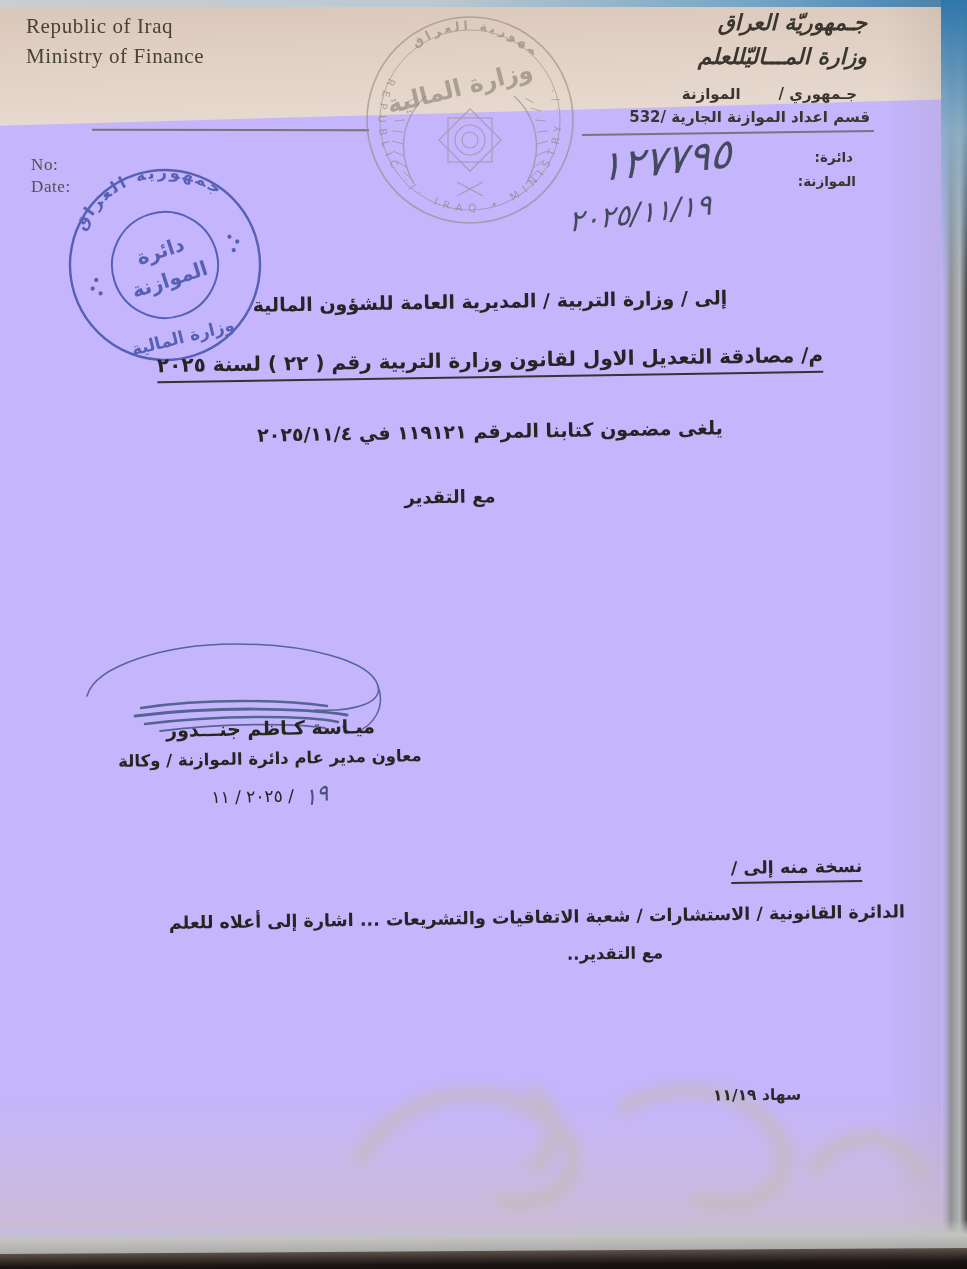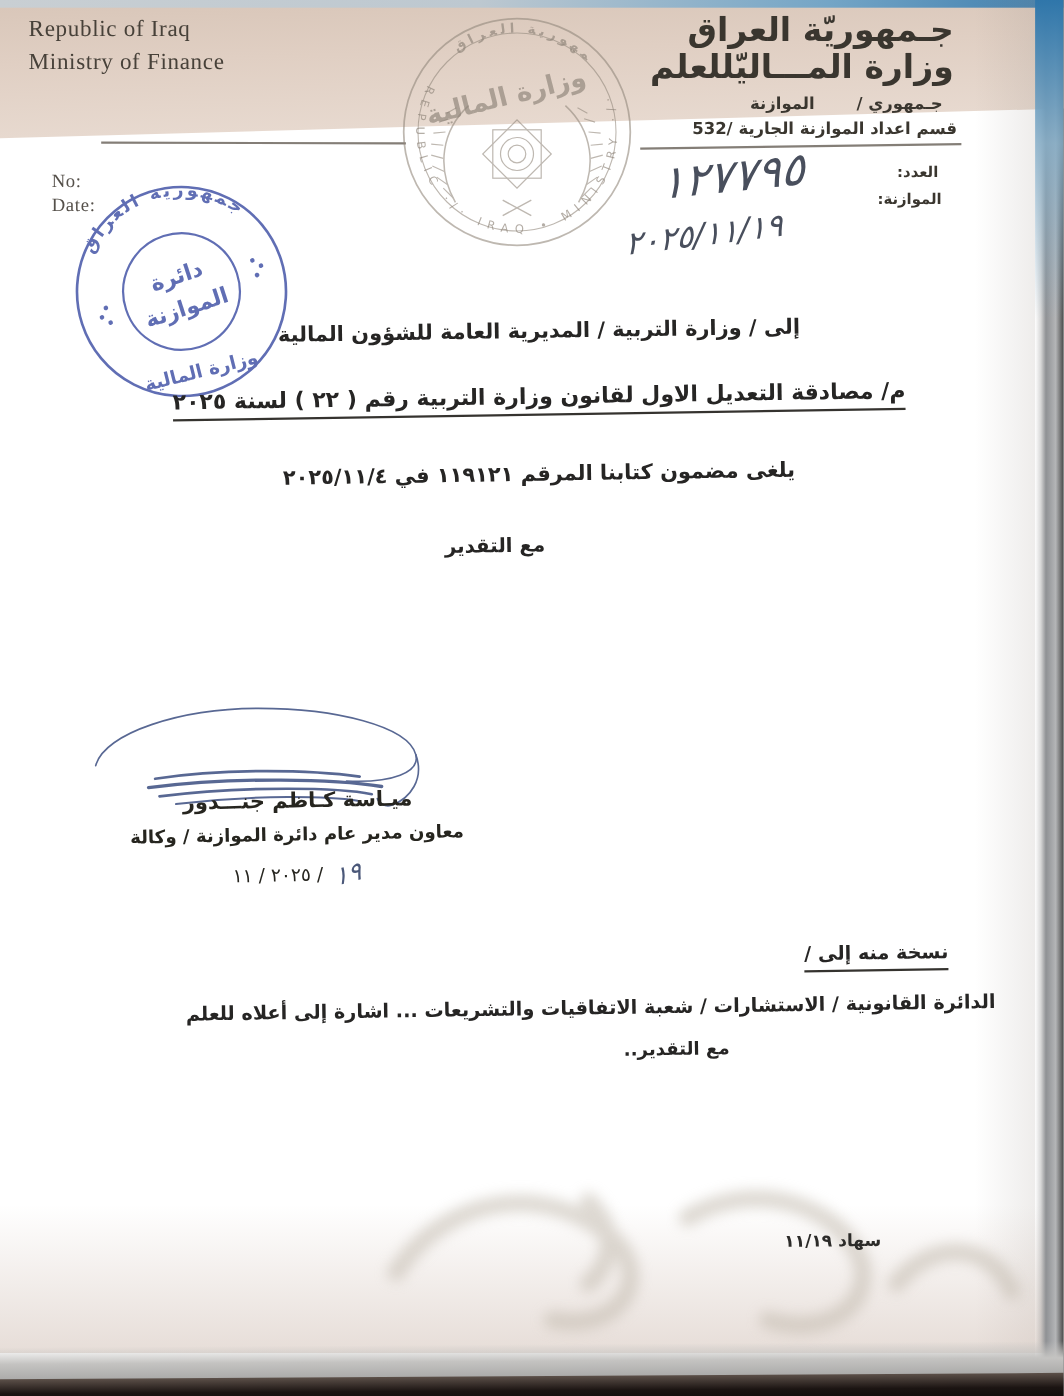--- a/index.html
+++ b/index.html
@@ -1,17 +1,17 @@
 <!DOCTYPE html>
 <html><head>
 <meta charset="utf-8">
 <style>
   html,body{margin:0;padding:0;}
   body{width:967px;height:1269px;overflow:hidden;background:#111;}
-  .page{position:relative;width:967px;height:1269px;background:#ffffff;overflow:hidden;
+  .page{position:relative;width:967px;height:1269px;background:#c4b5fd;overflow:hidden;
         font-family:"DejaVu Sans",sans-serif;}
   .abs{position:absolute;}
   
   .bg-top-band{left:-25px;top:-38px;width:1030px;height:150px;
     background:linear-gradient(#d5c2b4,#e0cfc3 55%,#e7d9cf);
     transform:rotate(-1.6deg);}
   .bg-top-strip{left:0;top:0;width:967px;height:7px;
     background:linear-gradient(90deg,#c9cfd3,#bdc8d0 45%,#74a5c6 78%,#3c7dad);}
   .bg-right-strip{right:0;top:0;width:26px;height:1269px;
     background:linear-gradient(90deg,rgba(180,178,175,0) 0%,rgba(140,140,140,.35) 20%,#8f9194 38%,#b4b5b7 72%,#474747 100%);}
@@ -28,21 +28,21 @@
   .ghost-svg{left:330px;top:1062px;filter:blur(6px);opacity:.55;}
   
   .rule{background:#6f675f;height:2px;opacity:.85;}
   .rule-left{left:92px;top:129px;width:277px;transform:rotate(.15deg);}
   .rule-right{left:582px;top:132px;width:292px;transform:rotate(-.8deg);}
   
   .en{font-family:"Liberation Serif",serif;color:#474139;letter-spacing:.6px;}
   .en-big{font-size:21px;}
   .en-sm{font-size:17px;color:#55504a;}
   .ar{direction:rtl;font-weight:700;color:#2d2b28;white-space:nowrap;}
-  .ar-head{font-size:30px;color:#3a362f;}
+  .ar-head{font-size:22px;color:#3a362f;font-style:italic;}
   .ar-sub{font-size:15px;color:#3a362f;}
   .ar-label{font-size:13.5px;color:#3a362f;}
   .body-line{left:70px;width:840px;text-align:center;color:#262524;transform:rotate(-.9deg);}
   .underline-span{border-bottom:2px solid #35332f;padding-bottom:4px;}
   .hw{font-style:italic;color:#3a4150;opacity:.92;white-space:nowrap;}
   .hw-number{font-size:41px;letter-spacing:11px;transform:rotate(-6deg) skewX(-6deg);}
   .hw-date{font-size:29px;letter-spacing:5px;transform:rotate(-7deg) skewX(-6deg);}
   .sig-center{text-align:center;transform:rotate(-1.1deg);color:#26251f;}
   .sig-date-row{display:flex;justify-content:center;align-items:center;gap:10px;direction:ltr;}
   .hw-day{font-size:23px;transform:rotate(-14deg) skewX(-10deg);color:#3c4a6e;font-weight:400;}
@@ -61,31 +61,31 @@
     <g fill="none" stroke="#c3bbaf" stroke-width="16" stroke-linecap="round">
       <path d="M 30 95 C 75 25 165 12 225 62 C 265 98 235 150 172 138"></path>
       <path d="M 295 45 C 355 10 430 32 452 82 C 466 124 420 155 368 138"></path>
       <path d="M 485 105 C 520 62 572 70 590 112"></path>
       <path d="M 205 30 C 230 55 228 85 205 105"></path>
     </g>
   </svg>
 
   <div class="abs en en-big" style="left:26px;top:14px;">Republic of Iraq</div>
   <div class="abs en en-big" style="left:26px;top:44px;">Ministry of Finance</div>
-  <div class="abs en en-sm" style="left:31px;top:155px;margin-left:16px;">No:</div>
-  <div class="abs en en-sm" style="left:47px;top:177px;text-align:right;">Date:</div>
+  <div class="abs en en-sm" style="left:31px;top:155px;">No:</div>
+  <div class="abs en en-sm" style="left:31px;top:177px;text-align:right;">Date:</div>
 
   <div class="abs ar ar-head" style="right:100px;top:10px;">جـمهوريّة العراق</div>
   <div class="abs ar ar-head" style="right:100px;top:44px;">وزارة المـــاليّللعلم</div>
   <div class="abs ar ar-sub" style="right:110px;top:85px;display:flex;gap:38px;">
     <span>جـمهوري /</span>
     <span>الموازنة</span>
   </div>
   <div class="abs ar ar-sub" style="right:97px;top:108px;">قسم اعداد الموازنة الجارية /532</div>
-  <div class="abs ar ar-label" style="right:114px;top:149px;">العدد:</div>
+  <div class="abs ar ar-label" style="right:114px;top:149px;">دائرة:</div>
   <div class="abs ar ar-label" style="right:111px;top:173px;">الموازنة:</div>
 
   <div class="abs rule rule-left"></div>
   <div class="abs rule rule-right"></div>
 
   <div class="abs hw hw-number" style="left:600px;top:136px;" dir="ltr">١٢٧٧٩٥</div>
   <div class="abs hw hw-date" style="left:568px;top:196px;" dir="ltr">٢٠٢٥/١١/١٩</div>
 
   <svg class="abs" style="left:364px;top:11px;" width="212" height="218" viewBox="-106 -109 212 218">
     <g stroke="#93897d" fill="none" opacity=".6">
@@ -166,19 +166,19 @@
     <span dir="ltr">٢٠٢٥ / ١١ /</span>
     <span class="hw hw-day">١٩</span>
   </div>
 
   <div class="abs ar copy-block" style="right:105px;top:857px;font-size:17.5px;transform:rotate(-.9deg);">
     <span class="underline-span">نسخة منه إلى /</span>
   </div>
   <div class="abs ar copy-block" style="right:62px;top:908px;width:855px;text-align:right;font-size:17.5px;transform:rotate(-.9deg);">الدائرة القانونية / الاستشارات / شعبة الاتفاقيات والتشريعات ... اشارة إلى أعلاه للعلم</div>
   <div class="abs ar copy-block" style="right:304px;top:944px;font-size:16.5px;transform:rotate(-.9deg);">مع التقدير..</div>
 
-  <div class="abs ar" style="left:713px;top:1119px;font-size:15.5px;color:#2c2b29;transform:rotate(-.5deg);">سهاد ١١/١٩</div>
+  <div class="abs ar" style="left:713px;top:1086px;font-size:15.5px;color:#2c2b29;transform:rotate(-.5deg);">سهاد ١١/١٩</div>
 
   <div class="abs bg-right-strip"></div>
   <div class="abs bg-right-blue"></div>
   <div class="abs bg-bottom-gray"></div>
   <div class="abs bg-bottom-dark"></div>
 </div>
 
 </body></html>

